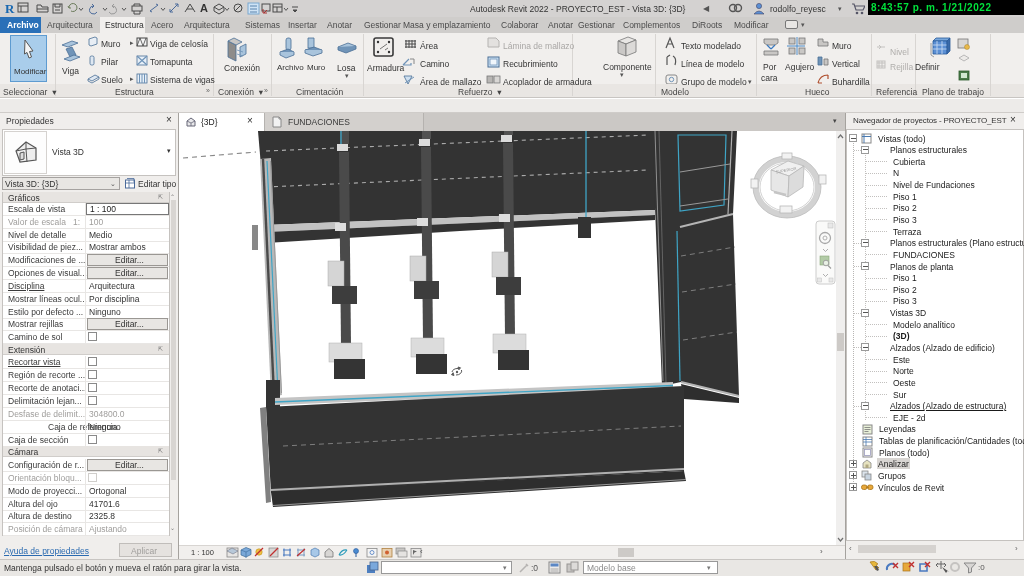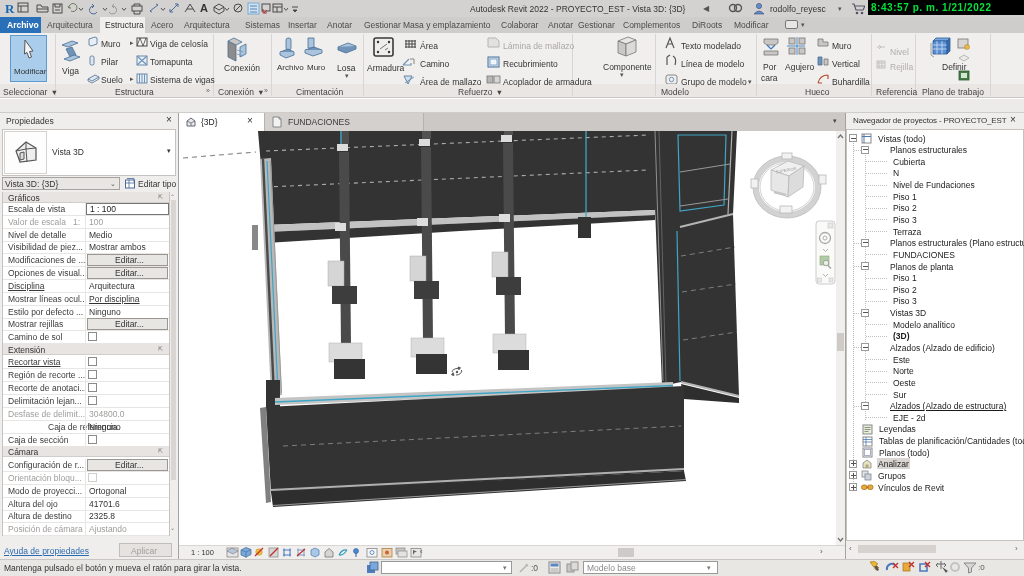--- a/index.html
+++ b/index.html
@@ -232,21 +232,21 @@
 <div class="txt" style="left:681px;top:77px;">Grupo de modelo</div>
 <div class="txt" style="left:748px;top:78px;color:#555;font-size:7px;">▾</div>
 <div class="txt" style="left:763px;top:62px;">Por</div>
 <div class="txt" style="left:761px;top:73px;">cara</div>
 <div class="txt" style="left:785px;top:62px;">Agujero</div>
 <div class="txt" style="left:832px;top:41px;">Muro</div>
 <div class="txt" style="left:832px;top:59px;">Vertical</div>
 <div class="txt" style="left:832px;top:77px;">Buhardilla</div>
 <div class="txt" style="left:890px;top:47px;color:#b0aeac;">Nivel</div>
 <div class="txt" style="left:890px;top:62px;color:#b0aeac;">Rejilla</div>
-<div class="txt" style="left:942px;top:62px;">Definir</div>
+<div class="txt" style="left:915px;top:62px;">Definir</div>
 
 <div class="txt" style="left:3px;top:87px;color:#444;">Seleccionar&nbsp;&nbsp;▾</div>
 <div class="txt" style="left:115px;top:87px;color:#444;">Estructura</div>
 <div class="txt" style="left:206px;top:87px;color:#666;font-size:7px;">»</div>
 <div class="txt" style="left:218px;top:87px;color:#444;">Conexión&nbsp;&nbsp;▾</div>
 <div class="txt" style="left:264px;top:87px;color:#666;font-size:7px;">»</div>
 <div class="txt" style="left:296px;top:87px;color:#444;">Cimentación</div>
 <div class="txt" style="left:458px;top:87px;color:#444;">Refuerzo&nbsp;&nbsp;▾</div>
 <div class="txt" style="left:661px;top:87px;color:#444;">Modelo</div>
 <div class="txt" style="left:805px;top:87px;color:#444;">Hueco</div>
@@ -306,21 +306,21 @@
     <div class="abs" style="left:85px;top:267px;width:1px;height:13px;background:#e8e6e4;"></div>
     <div class="abs" style="left:87px;top:267px;width:81px;height:12px;background:#e8e6e3;border:1px solid #9a9793;"></div>
     <div class="txt" style="left:115px;top:268px;color:#333;">Editar...</div>
     <div class="abs" style="left:3px;top:292px;width:166px;height:1px;background:#e8e6e4;"></div>
     <div class="txt" style="left:8px;top:281px;color:#3a3a3a;text-decoration:underline;">Disciplina</div>
     <div class="abs" style="left:85px;top:280px;width:1px;height:13px;background:#e8e6e4;"></div>
     <div class="txt" style="left:89px;top:281px;color:#333;">Arquitectura</div>
     <div class="abs" style="left:3px;top:305px;width:166px;height:1px;background:#e8e6e4;"></div>
     <div class="txt" style="left:8px;top:294px;color:#3a3a3a;">Mostrar líneas ocul...</div>
     <div class="abs" style="left:85px;top:293px;width:1px;height:13px;background:#e8e6e4;"></div>
-    <div class="txt" style="left:89px;top:294px;color:#333;text-decoration:underline;">Por disciplina</div>
+    <div class="txt" style="left:89px;top:294px;color:#333;">Por disciplina</div>
     <div class="abs" style="left:3px;top:318px;width:166px;height:1px;background:#e8e6e4;"></div>
     <div class="txt" style="left:8px;top:307px;color:#3a3a3a;">Estilo por defecto ...</div>
     <div class="abs" style="left:85px;top:306px;width:1px;height:13px;background:#e8e6e4;"></div>
     <div class="txt" style="left:89px;top:307px;color:#333;">Ninguno</div>
     <div class="abs" style="left:3px;top:330px;width:166px;height:1px;background:#e8e6e4;"></div>
     <div class="txt" style="left:8px;top:319px;color:#3a3a3a;">Mostrar rejillas</div>
     <div class="abs" style="left:85px;top:318px;width:1px;height:13px;background:#e8e6e4;"></div>
     <div class="abs" style="left:87px;top:318px;width:81px;height:12px;background:#e8e6e3;border:1px solid #9a9793;"></div>
     <div class="txt" style="left:115px;top:319px;color:#333;">Editar...</div>
     <div class="abs" style="left:3px;top:343px;width:166px;height:1px;background:#e8e6e4;"></div>

